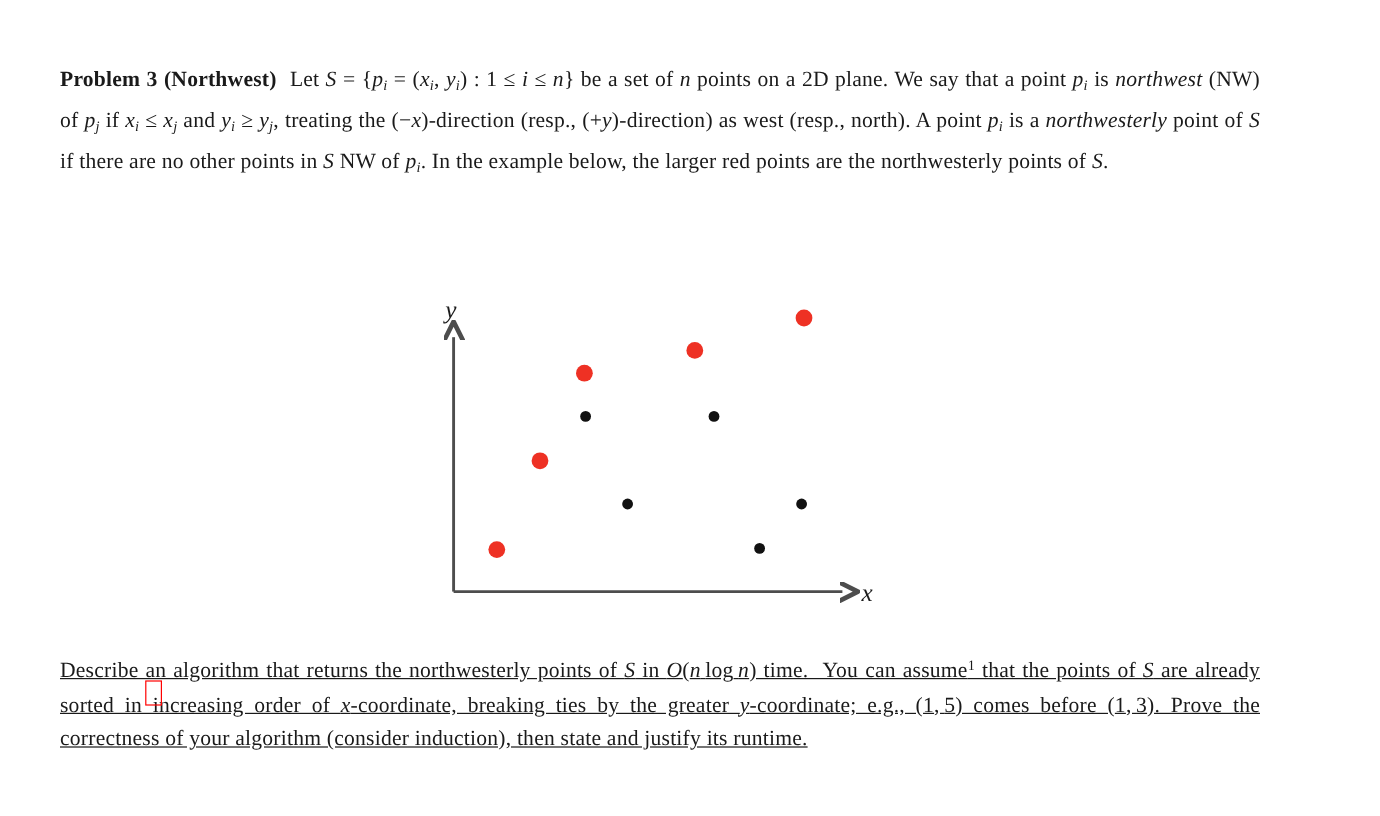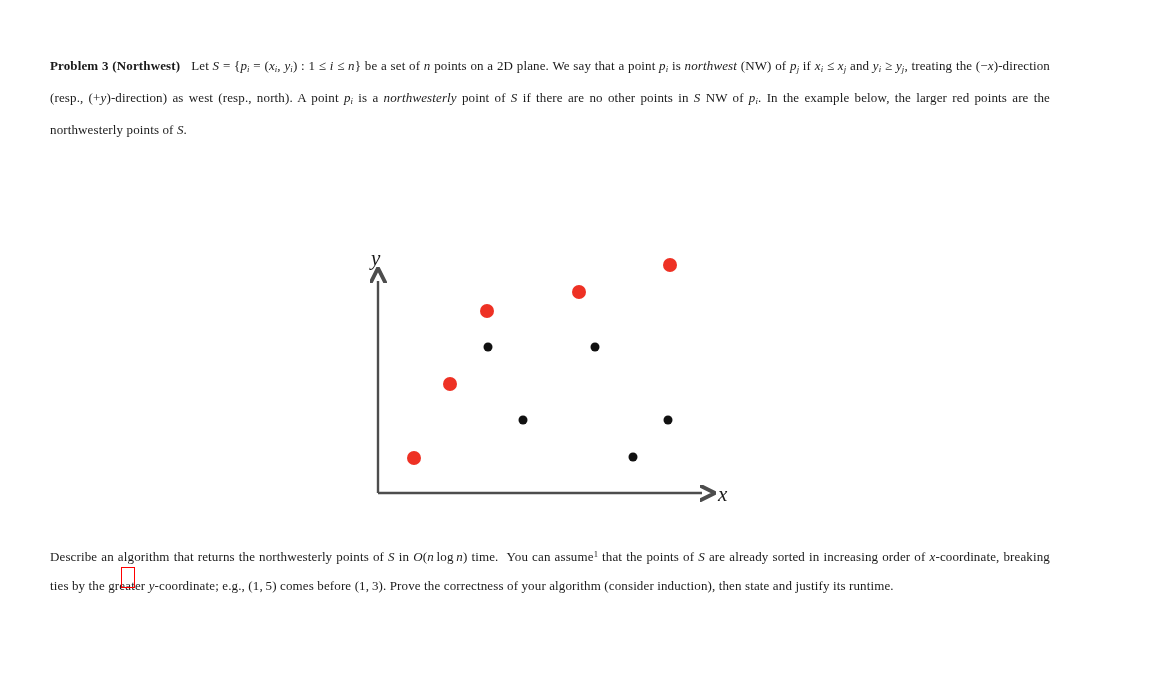--- a/index.html
+++ b/index.html
@@ -21,21 +21,21 @@
     background: #ffffff;
   }
   .content {
     position: absolute;
     left: 50px;
     top: 52px;
     width: 1000px;
   }
   p.para {
     margin: 0;
-    font-size: 13px;
+    font-size: 18px;
     line-height: 28.6px;
     text-align: justify;
     text-justify: inter-word;
     letter-spacing: 0.01em;
   }
   p.para.second {
     margin-top: 0;
   }
   .bold { font-weight: bold; }
   .mi {
@@ -75,20 +75,21 @@
     width: 390px;
     height: 285px;
   }
   .figure svg { display: block; }
 
   .para2wrap {
     position: absolute;
     left: 50px;
     top: 540px;
     width: 1000px;
+    text-decoration: underline;
   }
 </style>
 </head>
 <body>
 
 <div class="page">
 
   <div class="content">
     <p class="para">
       <span class="bold">Problem 3 (Northwest)</span><span class="nbsp-gap"></span>Let&nbsp;<span class="mi">S</span>&nbsp;=&nbsp;{<span class="mi">p</span><sub class="sb">i</sub>&nbsp;=&nbsp;(<span class="mi">x</span><sub class="sb">i</sub>,&nbsp;<span class="mi">y</span><sub class="sb">i</sub>)&nbsp;:&nbsp;<span>1</span>&nbsp;<span>≤</span>&nbsp;<span class="mi">i</span>&nbsp;<span>≤</span>&nbsp;<span class="mi">n</span>} be a set of <span class="mi">n</span> points on a <span>2D</span> plane. We say that a point <span class="mi">p</span><sub class="sb">i</sub> is <span class="mit">northwest</span> (NW) of <span class="mi">p</span><sub class="sb">j</sub> if <span class="mi">x</span><sub class="sb">i</sub>&nbsp;<span>≤</span>&nbsp;<span class="mi">x</span><sub class="sb">j</sub> and <span class="mi">y</span><sub class="sb">i</sub>&nbsp;<span>≥</span>&nbsp;<span class="mi">y</span><sub class="sb">j</sub>, treating the (<span>−</span><span class="mi">x</span>)-direction (resp., (<span>+</span><span class="mi">y</span>)-direction) as west (resp., north). A point <span class="mi">p</span><sub class="sb">i</sub> is a <span class="mit">northwesterly</span> point of <span class="mi">S</span> if there are no other points in <span class="mi">S</span> NW of <span class="mi">p</span><sub class="sb">i</sub>. In the example below, the larger red points are the northwesterly points of <span class="mi">S</span>.

